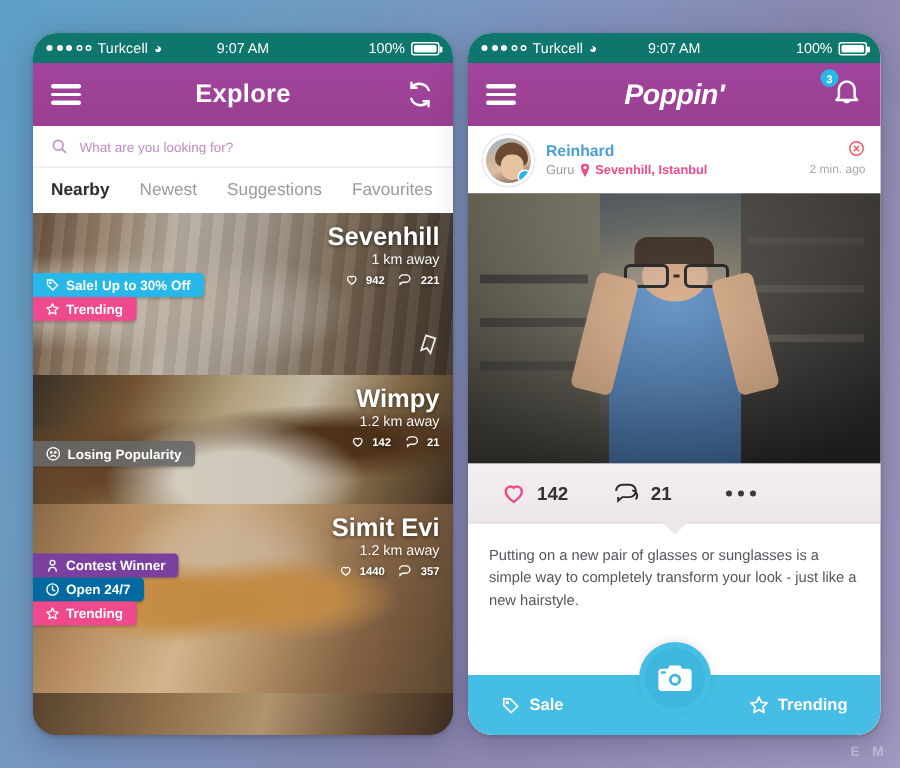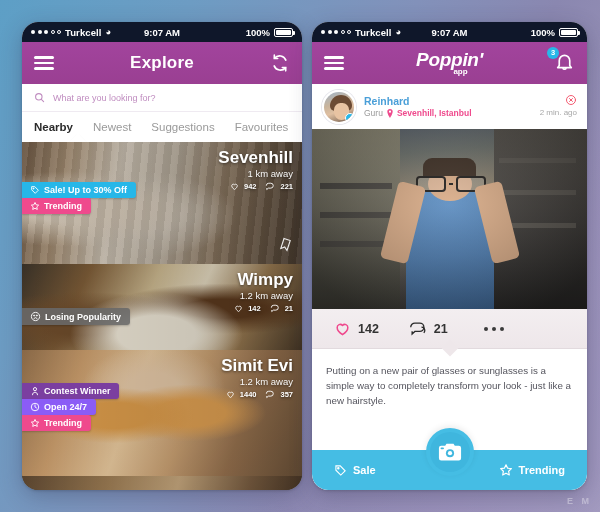--- a/index.html
+++ b/index.html
@@ -17,22 +17,22 @@
     position:absolute; top:22px; width:280px; height:468px;
     border-radius:16px; overflow:hidden;
     background:#fff;
     box-shadow: 0 6px 22px rgba(40,40,70,.30), 0 1px 3px rgba(0,0,0,.18);
   }
   #phone-left  { left:22px; }
   #phone-right { left:312px; width:275px; }
 
   
   .statusbar {
-    height:20px; background:#0f172a; color:#fff;
-    display:flex; align-items:center; font-size:9.5px; font-weight:bold;
+    height:20px; background:#0f766e; color:#fff;
+    display:flex; align-items:center; font-size:9.5px; font-weight:normal;
     padding:0 9px; position:relative;
   }
   .sb-dots { display:flex; gap:2.5px; align-items:center; margin-right:4px; }
   .sb-dots i { width:4px; height:4px; border-radius:50%; background:#fff; display:block; }
   .sb-dots i.hollow { background:transparent; border:1px solid #fff; width:4px; height:4px; }
   .sb-carrier { letter-spacing:.1px; }
   .sb-wifi { margin-left:4px; font-size:9px; }
   .sb-time { position:absolute; left:0; right:0; text-align:center; pointer-events:none; }
   .sb-right { margin-left:auto; display:flex; align-items:center; gap:4px; z-index:2; }
   .battery { width:19px; height:9px; border:1px solid #fff; border-radius:2px; position:relative; padding:1px; }
@@ -208,21 +208,21 @@
   <div class="tabs">
     <div class="tab active">Nearby</div>
     <div class="tab">Newest</div>
     <div class="tab">Suggestions</div>
     <div class="tab">Favourites</div>
     <div class="tab-pointer"></div>
   </div>
 
   <div class="feed">
 
-    <div class="card" style="height:122px">
+    <div class="card" style="height:108px">
       <div class="card-img" style="background:
            radial-gradient(ellipse at 18% 55%, #cfc2b0 0 14%, transparent 40%),
            radial-gradient(ellipse at 42% 60%, #c6bcae 0 16%, transparent 42%),
            linear-gradient(100deg,#6b5642 0%,#a08a70 16%,#cdc3b4 34%,#b7ac9c 52%,#8e7a63 70%,#6d5b48 84%,#4d3f32 100%)"></div>
       <div class="card-img" style="background:repeating-linear-gradient(96deg, rgba(255,255,255,.07) 0 7px, rgba(0,0,0,.07) 7px 15px)"></div>
       <div class="card-shade"></div>
 
       <div class="card-info">
         <div class="card-title">Sevenhill</div>
         <div class="card-dist">1 km away</div>
@@ -329,21 +329,21 @@
         </div>
       </div>
       <div class="badges" style="top:33px">
         <div class="badge" style="background:#7b3fa0">
           <svg width="10" height="10" viewBox="0 0 24 24" fill="none" stroke="#fff" stroke-width="2.2">
               <circle cx="12" cy="7.5" r="3.8"></circle>
               <path d="M6 21c0-3.6 2.7-6 6-6s6 2.4 6 6" stroke-linecap="round"></path>
             </svg>
           <span>Contest Winner</span>
         </div>
-        <div class="badge" style="background:#8b5cf6">
+        <div class="badge" style="background:#0369a1">
           <svg width="10" height="10" viewBox="0 0 24 24" fill="none" stroke="#fff" stroke-width="2.2">
               <circle cx="12" cy="12" r="9"></circle>
               <path d="M12 6.8V12l3.6 2.2" stroke-linecap="round"></path>
             </svg>
           <span>Open 24/7</span>
         </div>
         <div class="badge" style="background:#ef4a8d">
           <svg width="10" height="10" viewBox="0 0 24 24" fill="none" stroke="#fff" stroke-width="2.2" stroke-linejoin="round">
               <path d="M12 3.5l2.7 5.6 6.1.8-4.5 4.3 1.2 6.1-5.5-3-5.5 3 1.2-6.1L3.2 9.9l6.1-.8z"></path>
             </svg>
@@ -383,21 +383,20 @@
   </div>
 
   <div class="navbar">
     <div class="hamburger">
       <span></span>
         <span></span>
         <span></span>
     </div>
     <div class="logo-wrap">
       <div class="logo-main">Poppin'</div>
-      <div class="logo-sub">app</div>
     </div>
     <div class="nav-right">
       <div class="bell-wrap">
         <svg width="21" height="21" viewBox="0 0 24 24" fill="none" stroke="#fff" stroke-width="1.9" stroke-linejoin="round">
           <path d="M18 16.5V11a6 6 0 1 0-12 0v5.5L4.2 19h15.6z"></path>
           <path d="M10 19.5a2.2 2.2 0 0 0 4 0"></path>
         </svg>
         <span class="bell-badge">3</span>
       </div>
     </div>

